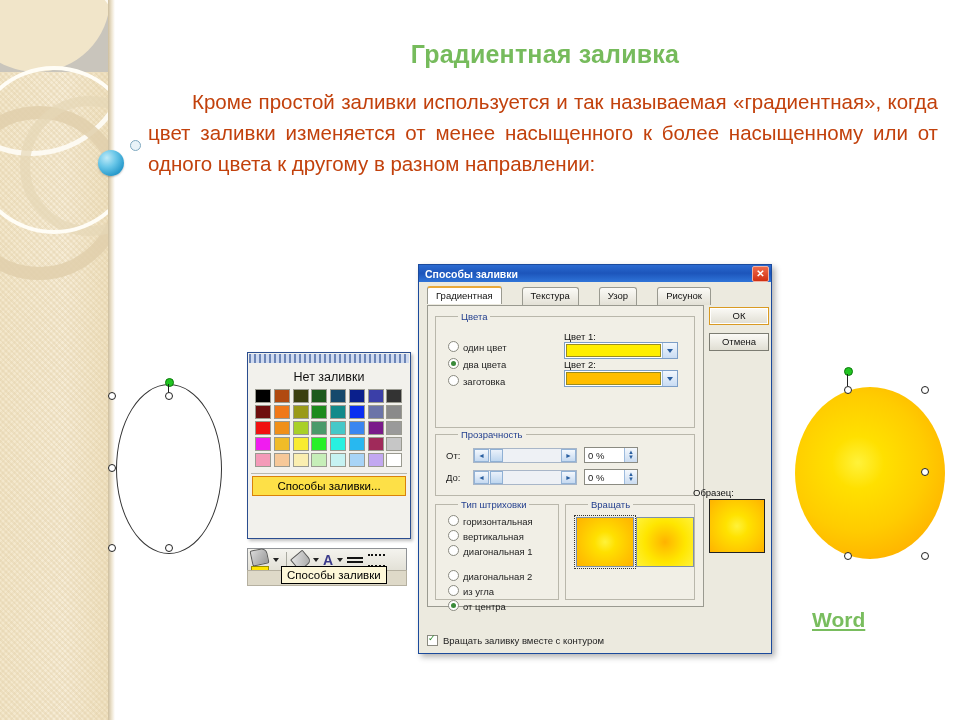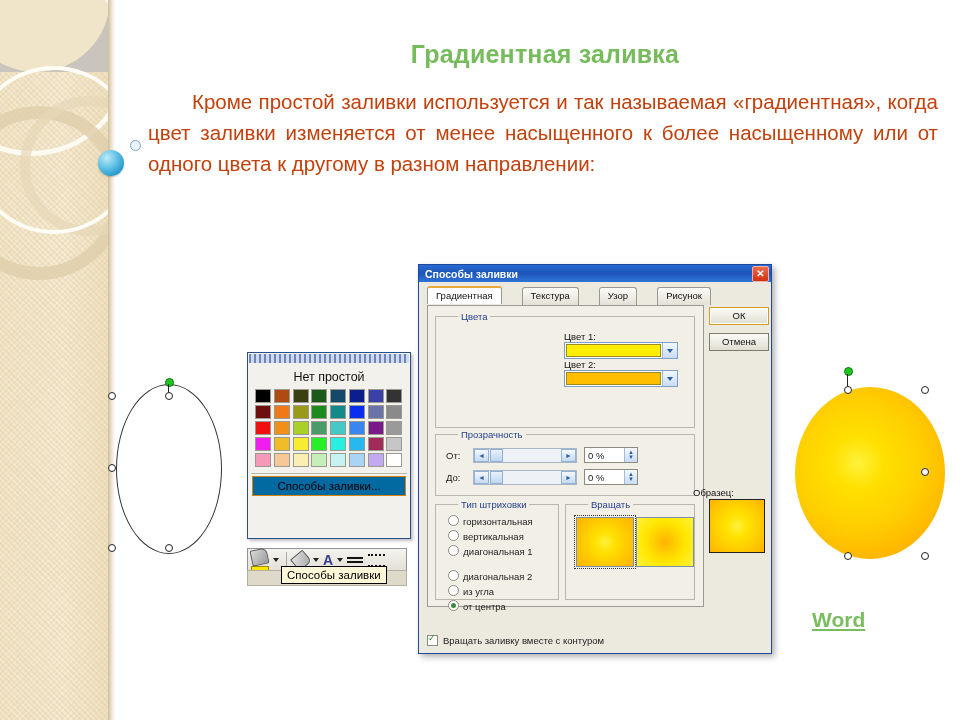--- a/index.html
+++ b/index.html
@@ -118,21 +118,21 @@
   .swatch-grid{
     display:grid;grid-template-columns:repeat(8,1fr);
     gap:2px;padding:0 7px 5px 7px;
   }
   .swatch{width:14px;height:12px;border:1px solid #9a9a90;}
   .menu-sep{height:1px;background:#b8b8ae;margin:1px 3px;}
   .menu-item{
     font-size:11.5px;text-align:center;padding:3px 0;color:#000;
   }
   .menu-item.hl{
-    background:#0369a1;border:1px solid #d9820a;margin:2px 4px;
+    background:#fde047;border:1px solid #d9820a;margin:2px 4px;
   }
   
   .minitoolbar{
     position:absolute;left:247px;top:548px;width:158px;height:22px;
     background:linear-gradient(to bottom,#f4f3ee,#e2e0d6);
     border:1px solid #8f9296;
     display:flex;align-items:center;
   }
   .tb-btn{display:flex;align-items:center;margin-left:3px;}
   .bucket{
@@ -291,21 +291,21 @@
   <div class="hdl" style="left:49px;top:11px;"></div>
   <div class="hdl" style="left:126px;top:11px;"></div>
   <div class="hdl" style="left:126px;top:93px;"></div>
   <div class="hdl" style="left:49px;top:177px;"></div>
   <div class="hdl" style="left:126px;top:177px;"></div>
 </div>
 <div class="word-link">Word</div>
 
 <div class="palette">
   <div class="palette-grip"></div>
-  <div class="palette-title">Нет простой</div>
+  <div class="palette-title">Нет заливки</div>
   <div class="swatch-grid" id="swatchGrid">
       <div class="swatch" style="background: rgb(0, 0, 0);"></div>
       <div class="swatch" style="background: rgb(176, 74, 16);"></div>
       <div class="swatch" style="background: rgb(59, 64, 16);"></div>
       <div class="swatch" style="background: rgb(28, 90, 28);"></div>
       <div class="swatch" style="background: rgb(21, 73, 108);"></div>
       <div class="swatch" style="background: rgb(10, 31, 140);"></div>
       <div class="swatch" style="background: rgb(59, 63, 168);"></div>
       <div class="swatch" style="background: rgb(51, 51, 51);"></div>
       <div class="swatch" style="background: rgb(110, 14, 14);"></div>
@@ -380,20 +380,31 @@
     <div class="tab active">Градиентная</div>
     <div class="tab">Текстура</div>
     <div class="tab">Узор</div>
     <div class="tab">Рисунок</div>
   </div>
 
   <div class="tabpanel">
 
     <div class="group" style="left:7px;top:10px;width:258px;height:110px;">
       <span class="glabel">Цвета</span>
+      <div style="position:absolute;left:4px;top:24px;">
+        <div class="rrow">
+          <span class="radio"></span><span>один цвет</span>
+        </div>
+        <div class="rrow">
+          <span class="radio on"></span><span>два цвета</span>
+        </div>
+        <div class="rrow">
+          <span class="radio"></span><span>заготовка</span>
+        </div>
+      </div>
       <div style="position:absolute;left:128px;top:14px;">
         <div class="fieldlabel">Цвет 1:</div>
         <div class="colorbox">
           <div class="swatchbig" id="c1" style="background: rgb(255, 238, 0);"></div>
           <div class="dd">
               <div class="dd-caret"></div>
             </div>
         </div>
         <div class="fieldlabel" style="">Цвет 2:</div>
         <div class="colorbox">

